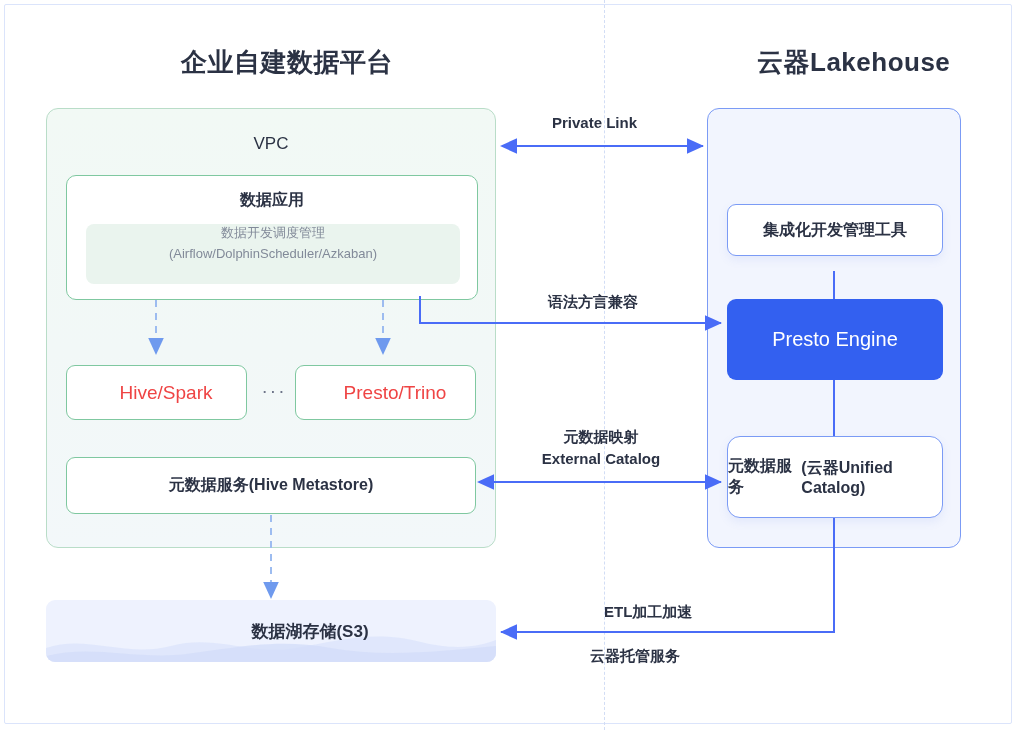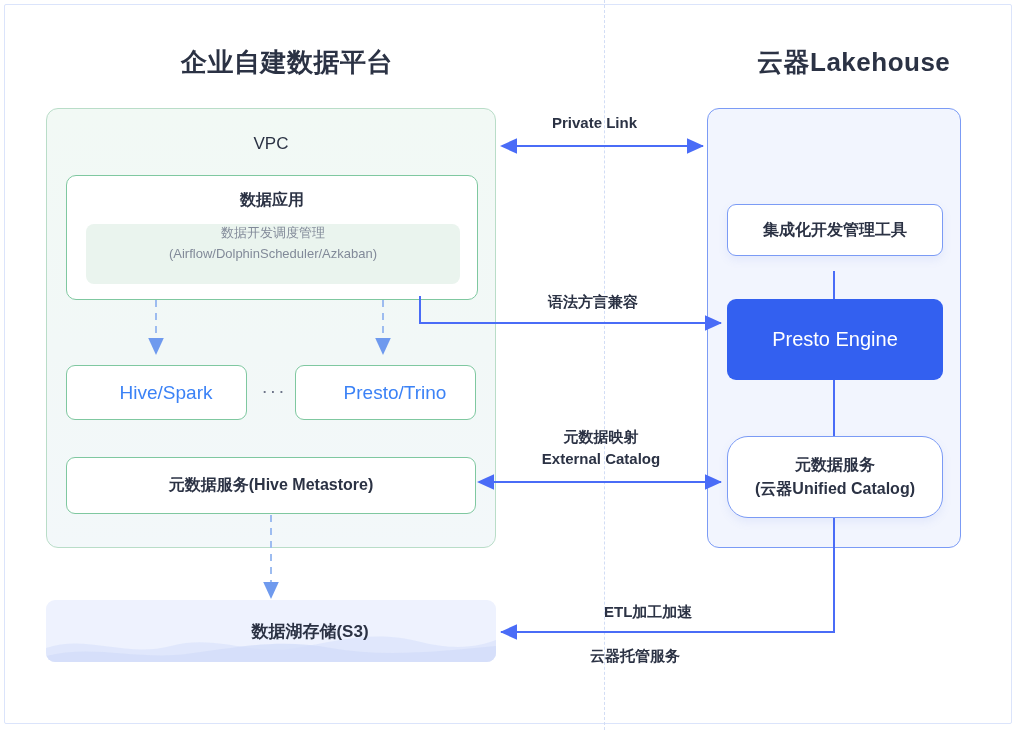--- a/index.html
+++ b/index.html
@@ -79,21 +79,21 @@
   }
 
   .engine-box{
     position:absolute;top:256px;
     width:181px;height:55px;
     background:#ffffff;
     border:1px solid #7fc8a0;
     border-radius:9px;
     box-sizing:border-box;
     display:flex;align-items:center;justify-content:center;
-    font-size:19px;color:#3b82f6;padding-left:19px;
+    font-size:19px;color:#ef4444;padding-left:19px;
   }
   #engine-hive{left:19px;}
   #engine-presto{left:248px;}
   #ellipsis{
     position:absolute;left:212px;top:274px;
     width:30px;text-align:center;
     font-size:19px;color:#6d7488;letter-spacing:2px;
     line-height:16px;
   }
   #metastore-box{
@@ -153,23 +153,23 @@
     border-radius:9px;
     display:flex;align-items:center;justify-content:center;
     font-size:20px;color:#ffffff;
     z-index:4;
   }
   #unified-box{
     position:absolute;left:19px;top:327px;
     width:216px;height:82px;
     background:#ffffff;
     border:1px solid #7b9bf5;
-    border-radius:21px;
-    box-sizing:border-box;
-    display:flex;flex-direction:column;
+    border-radius:13px;
+    box-sizing:border-box;
+    display:flex;
     align-items:center;justify-content:center;gap:3px;
     font-size:16px;font-weight:bold;color:#2b3244;
     box-shadow:0 4px 10px rgba(100,130,230,.10);
     z-index:4;
   }
 
   
   .conn-label{
     position:absolute;
     font-size:15px;font-weight:bold;color:#2b3244;

